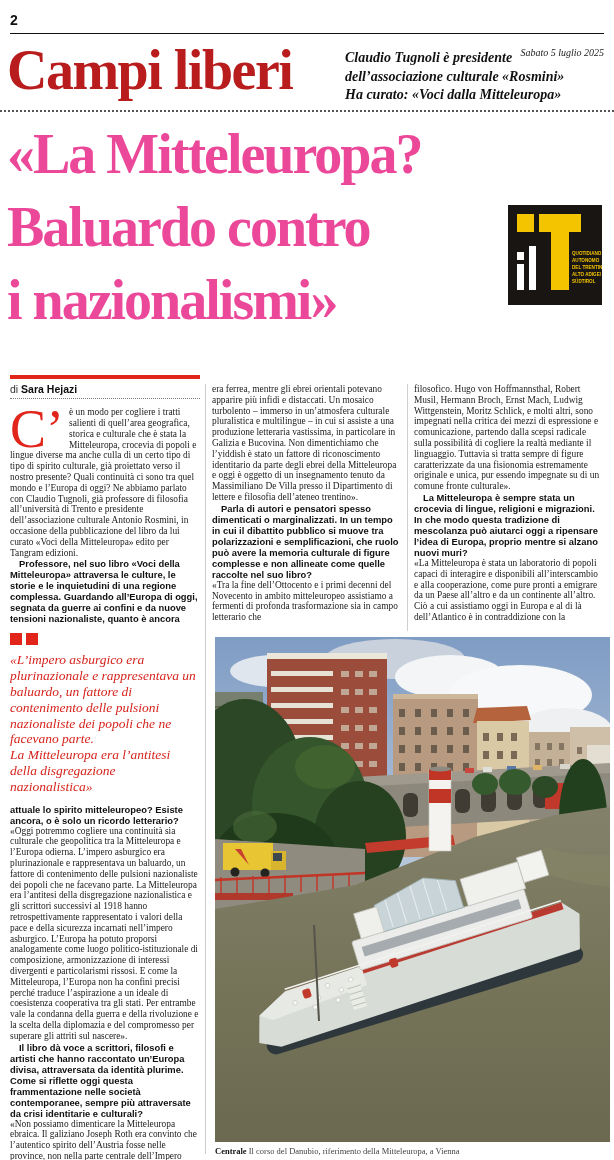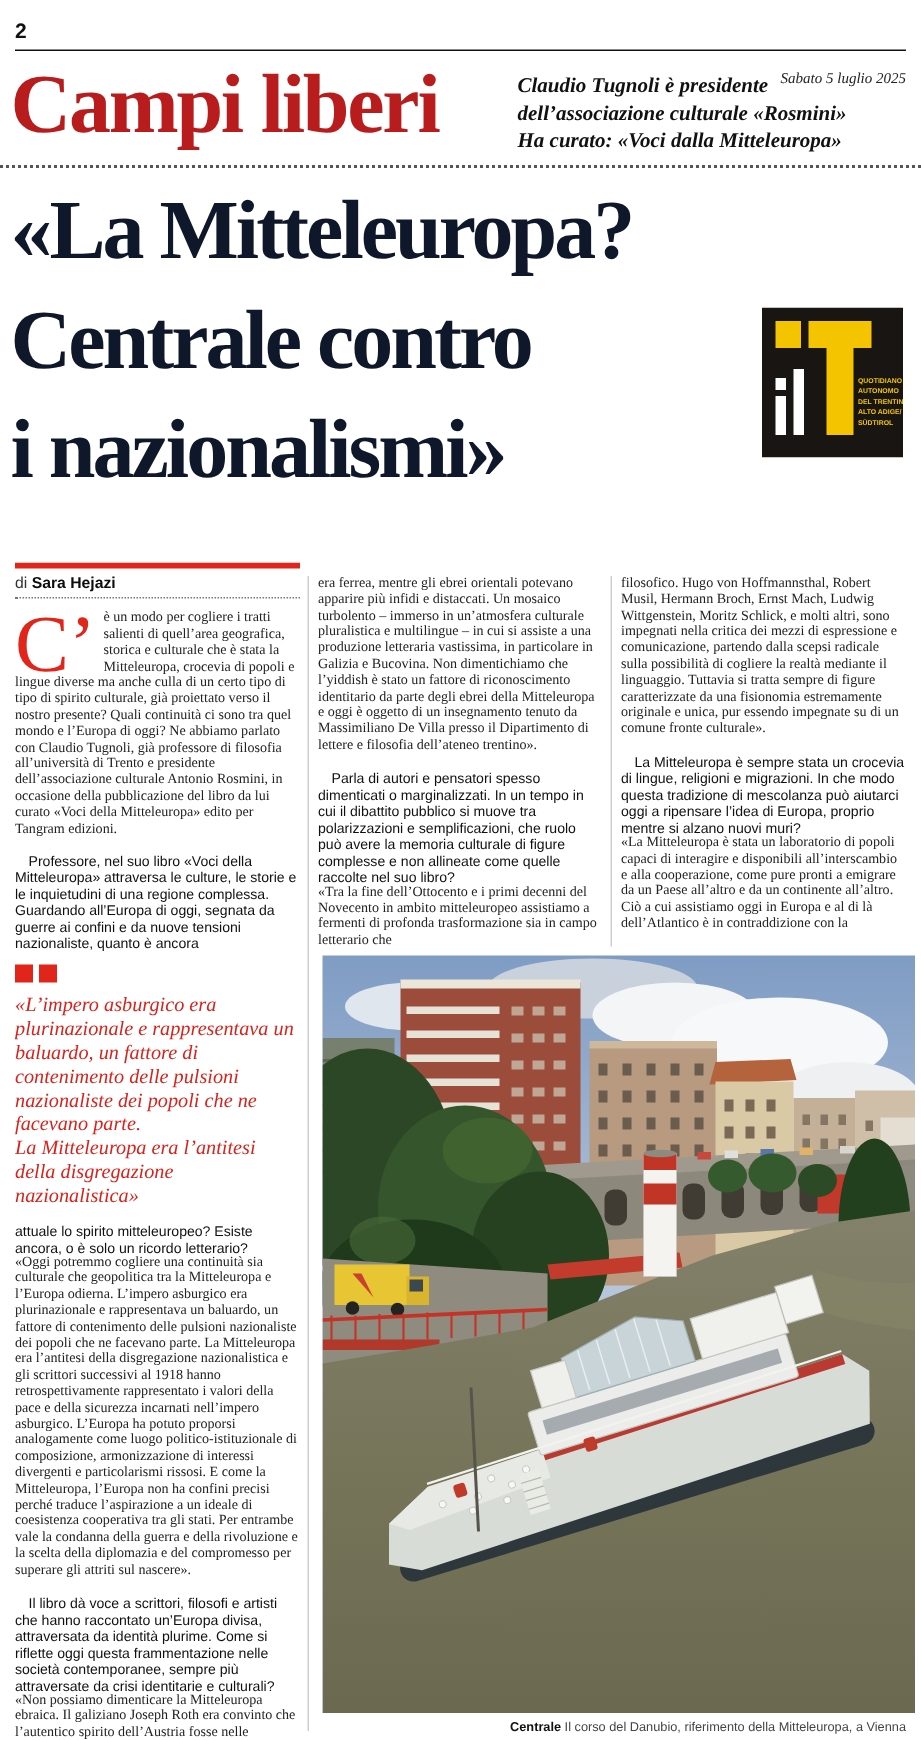--- a/index.html
+++ b/index.html
@@ -10,53 +10,53 @@
            font-weight:bold;font-size:14px;color:#111;}
   .date{position:absolute;right:10px;top:13px;font-style:italic;font-size:10px;color:#222;margin-top:34px;}
   .header-rule{position:absolute;left:10px;right:10px;top:33px;border-top:1.6px solid #111;}
   .section-title{position:absolute;left:7px;top:38px;font-size:56px;font-weight:bold;
                  letter-spacing:-1.5px;color:#b91c1c;}
   .kicker{position:absolute;left:345px;top:49px;width:262px;font-weight:bold;font-style:italic;
           font-size:14px;line-height:18.5px;color:#111;}
   .dotted-rule{position:absolute;left:0;right:0;top:110px;border-top:2px dotted #555;}
   
   .headline{position:absolute;left:7px;top:118px;width:505px;font-size:56px;font-weight:bold;
-            line-height:73px;letter-spacing:-2px;color:#0f172a;}
+            line-height:73px;letter-spacing:-2px;color:#ec4899;}
   .subheadline{position:absolute;left:8px;top:310px;width:590px;font-weight:bold;font-style:italic;
                font-size:18px;line-height:25px;color:#161616;}
   
   .logo{position:absolute;left:508px;top:205px;width:94px;height:100px;}
   
   .col{position:absolute;overflow:hidden;font-size:9.4px;line-height:10.8px;color:#222;}
   .col1{left:10px;top:375px;width:190px;height:785px;}
   .col2{left:212px;top:384px;width:188px;height:253px;}
   .col3{left:414px;top:384px;width:190px;height:253px;}
   .col p{margin:0;}
-  .col .q{font-family:"Liberation Sans",sans-serif;font-weight:normal;font-size:9.4px;
-          line-height:11px;color:#101010;margin-top:10px;}
+  .col .q{font-family:"Liberation Sans",sans-serif;font-weight:bold;font-size:9.4px;
+          line-height:11px;color:#101010;margin-top:0;}
   .col .q.indent{text-indent:9px;}
   .colrule{position:absolute;width:0;border-left:1px solid #cfcfcf;}
   .rule-a{left:205px;top:384px;height:770px;}
   .rule-b{left:407px;top:384px;height:247px;}
   
   .byline-bar{height:3.5px;background:#e1251b;margin-bottom:4px;}
   .byline{font-family:"Liberation Sans",sans-serif;font-size:10.5px;color:#333;padding:1px 0 4px 0;
           border-bottom:1.6px dotted #777;margin-bottom:8px;}
   .byline b{color:#0d0d0d;}
   
   .dropcap{float:left;color:#e1251b;font-size:54px;line-height:41px;padding:2px 5px 0 0;}
   
   .pq-marks{margin:9px 0 7px 0;height:12px;}
   .pq-marks span{display:inline-block;width:12px;height:12px;background:#e1251b;margin-right:4px;}
   .pull-quote{font-style:italic;font-size:13.5px;line-height:15.8px;color:#d6231c;
               white-space:pre-line;margin-bottom:9px;}
   
   .photo{position:absolute;left:215px;top:637px;width:395px;height:505px;overflow:hidden;background:#9aa7bd;}
-  .caption{position:absolute;left:215px;top:1146px;width:389px;text-align:right;
-           font-family:Liberation Sans, sans-serif;font-size:8.5px;color:#444;}
+  .caption{position:absolute;left:215px;top:1146px;width:389px;text-align:left;
+           font-family:Liberation Serif, serif;font-size:8.5px;color:#444;}
   .caption b{color:#111;}
 </style>
 </head>
 <body>
 
 <div class="page">
 
   <div class="pagenum">2</div>
   <div class="date">Sabato 5 luglio 2025</div>
   <div class="header-rule"></div>
@@ -64,21 +64,21 @@
   <div class="section-title">Campi liberi</div>
   <div class="kicker">
     <div>Claudio Tugnoli è presidente</div>
     <div>dell’associazione culturale «Rosmini»</div>
     <div>Ha curato: «Voci dalla Mitteleuropa»</div>
   </div>
   <div class="dotted-rule"></div>
 
   <div class="headline">
     <div>«La Mitteleuropa?</div>
-    <div>Centrale contro</div>
+    <div>Baluardo contro</div>
     <div>i nazionalismi»</div>
   </div>
 
   <svg class="logo" viewBox="0 0 94 100">
     <rect x="0" y="0" width="94" height="100" fill="#181512"></rect>
     <rect x="9" y="9" width="17" height="18" fill="#f4c400"></rect>
     <rect x="31" y="9" width="42" height="18" fill="#f4c400"></rect>
     <rect x="43" y="9" width="18" height="76" fill="#f4c400"></rect>
     <rect x="9" y="47" width="7" height="8" fill="#ffffff"></rect>
     <rect x="9" y="59" width="7" height="26" fill="#ffffff"></rect>

